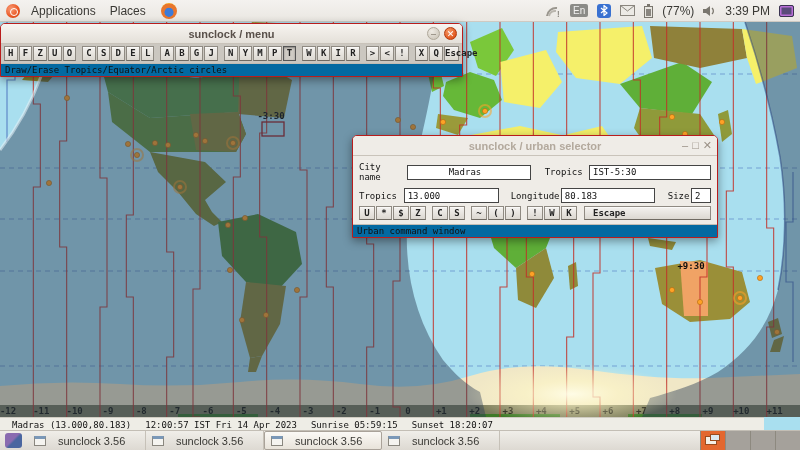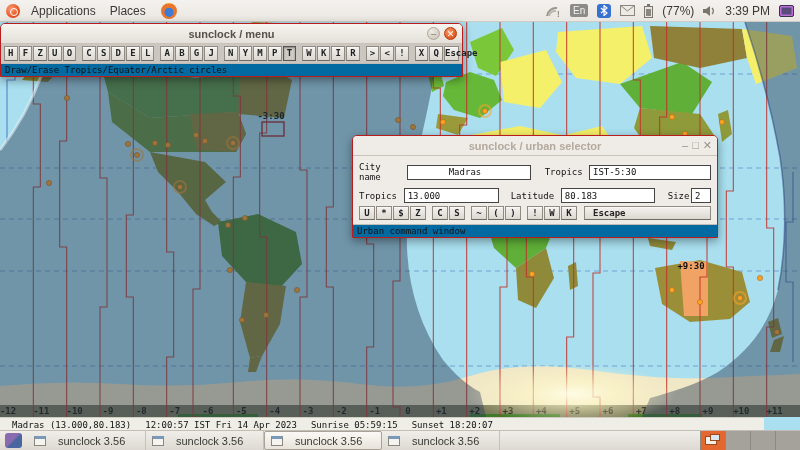--- a/index.html
+++ b/index.html
@@ -407,21 +407,21 @@
     </div>
     <div class="u-row">
       <span class="u-label" style="width:56px;">City name</span>
       <input class="u-input" style="width: 124px; padding-left: 41px;" value="Madras">
       <span class="u-label" style="margin-left:14px; width:52px;">Tropics</span>
       <input class="u-input" style="flex: 1 1 0%;" value="IST-5:30">
     </div>
     <div class="u-row">
       <span class="u-label" style="width:50px;">Tropics</span>
       <input class="u-input" style="width: 95px;" value="13.000">
-      <span class="u-label" style="margin-left:12px; width:56px;">Latitude</span>
+      <span class="u-label" style="margin-left:12px; width:56px;">Longitude</span>
       <input class="u-input" style="width: 94px;" value="80.183">
       <span class="u-label" style="margin-left:13px; width:26px;">Size</span>
       <input class="u-input" style="width: 20px;" value="2">
     </div>
     <div id="urban-btnrow">
         <button class="keybtn">U</button>
         <button class="keybtn">*</button>
         <button class="keybtn">$</button>
         <button class="keybtn">Z</button>
         <button class="keybtn grp-gap">C</button>

